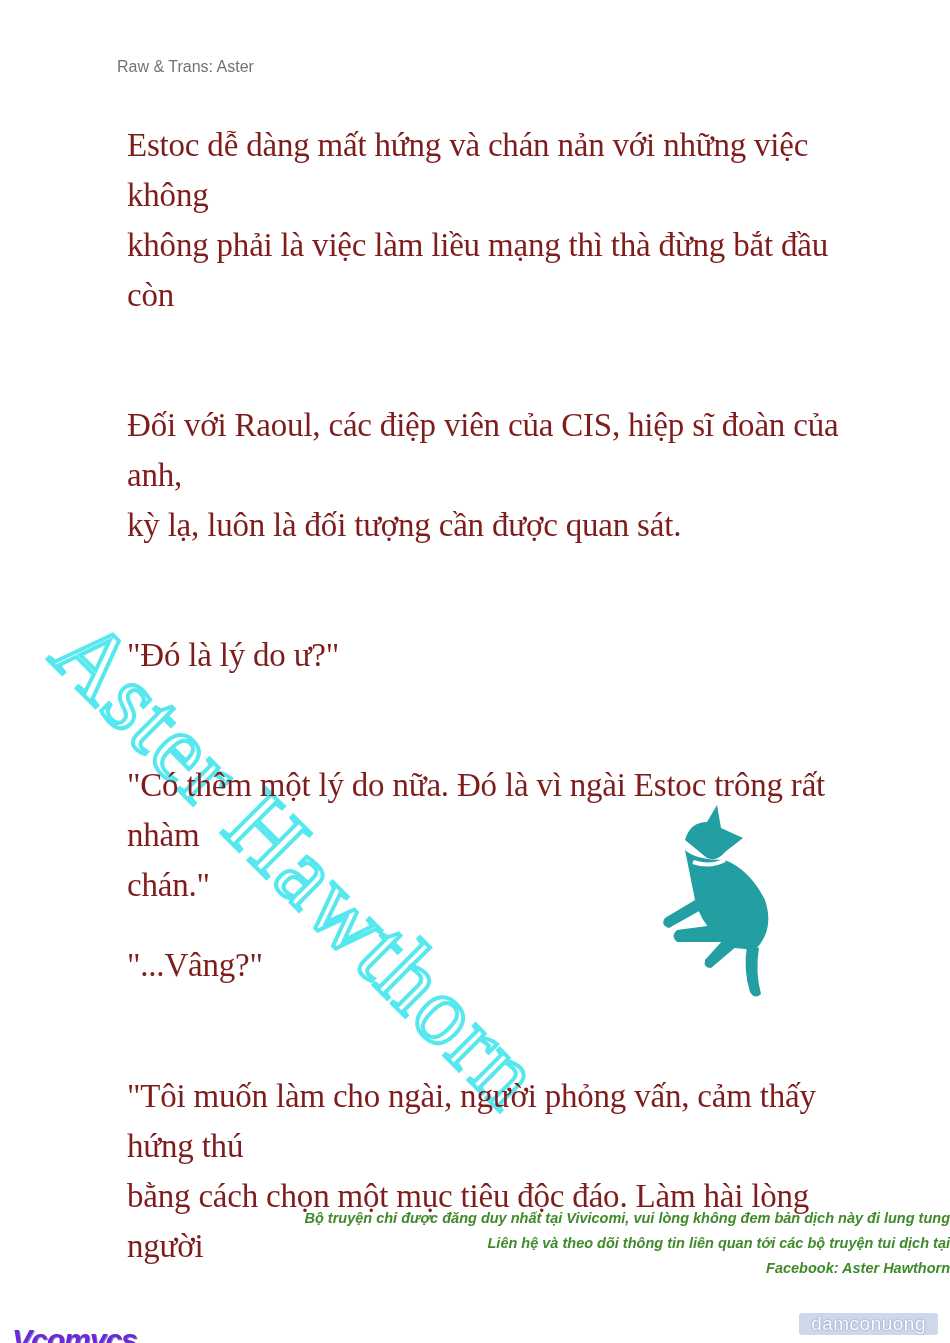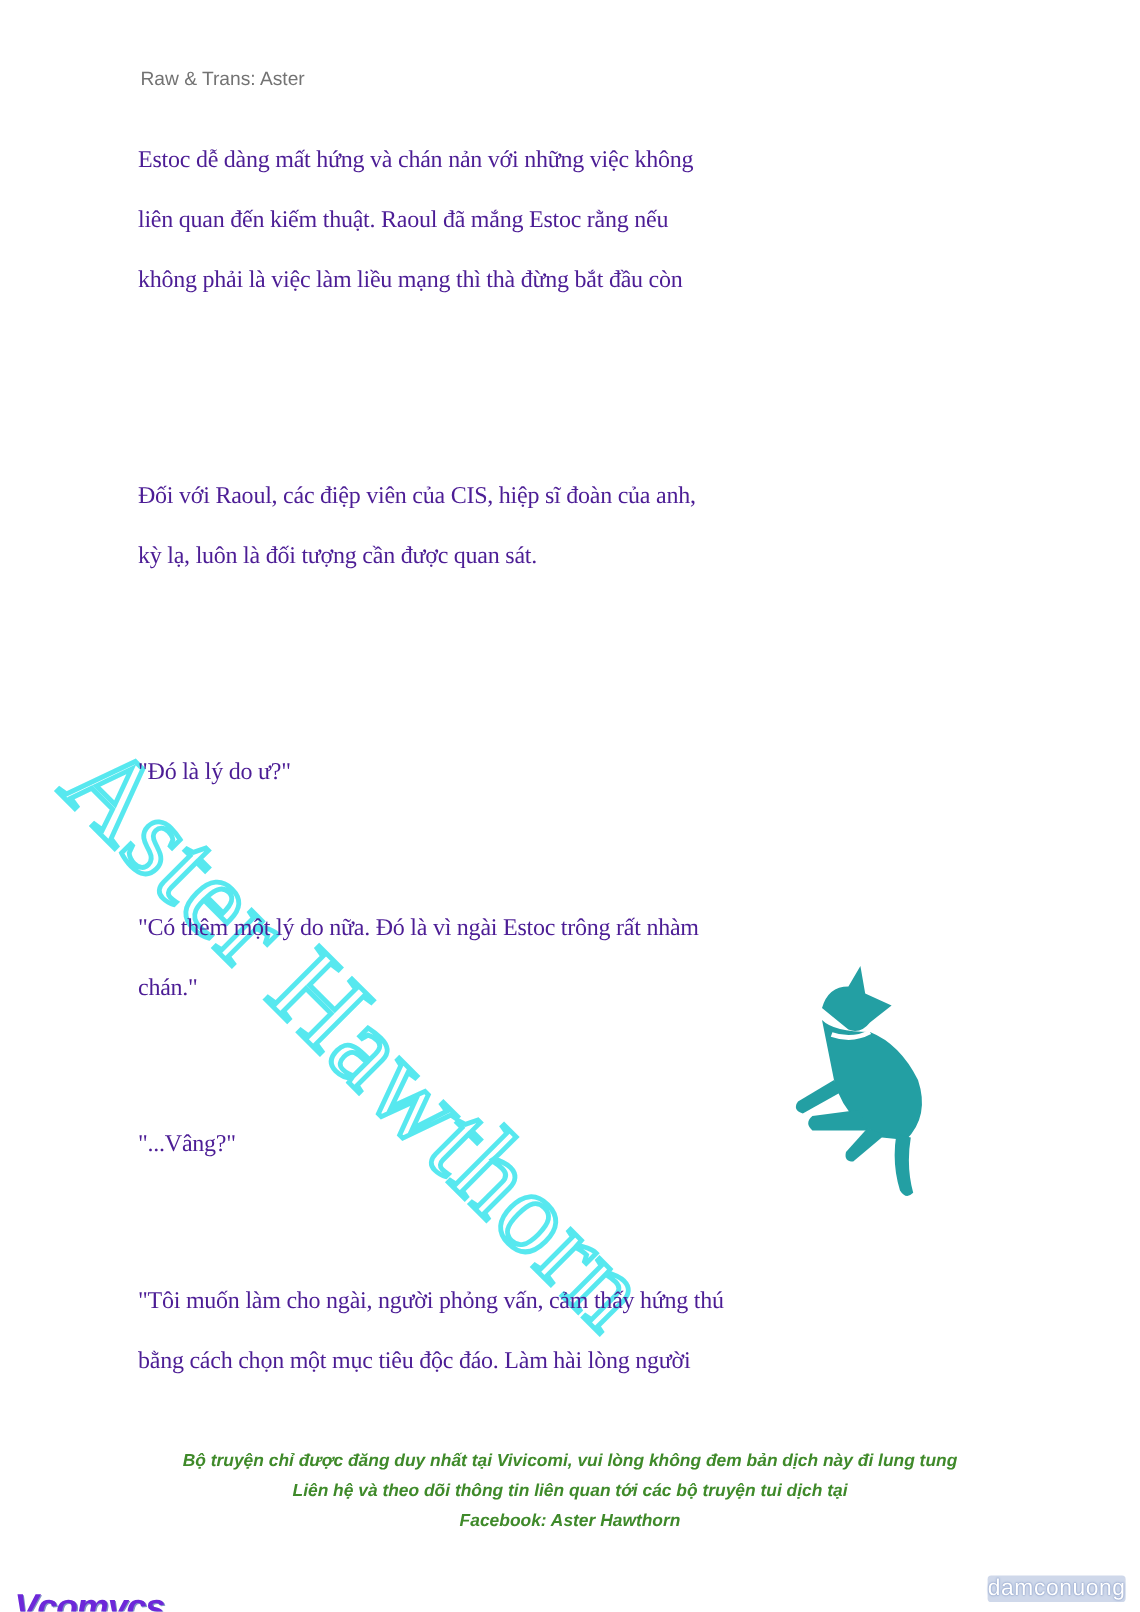--- a/index.html
+++ b/index.html
@@ -6,62 +6,61 @@
     body {
       width: 950px; height: 1343px; background: #ffffff;
       position: relative; overflow: hidden;
       font-family: "Liberation Serif", serif; color: #111;
     }
     .header {
       position: absolute; left: 117px; top: 58px;
       font-family: "Liberation Sans", sans-serif; font-size: 16px; color: #737373;
     }
     .para {
-      position: absolute; left: 115px; font-size: 20px; line-height: 50px;
-      color: #4c1d95; margin: 0; width: 740px; letter-spacing: -0.2px;
+      position: absolute; left: 115px; font-size: 33px; line-height: 50px;
+      color: #7f1d1d; margin: 12px; width: 740px; letter-spacing: -0.2px;
     }
     .watermark {
       position: absolute; left: 70px; top: 580px;
       transform: rotate(45deg); transform-origin: left center;
       font-family: "Liberation Serif", serif; font-size: 96px;
       color: transparent; -webkit-text-stroke: 4px #4fe7ef;
       white-space: nowrap; letter-spacing: 2px; opacity: 0.95;
       pointer-events: none;
     }
     .cat { position: absolute; left: 655px; top: 800px; width: 130px; height: 200px; }
     .footer-notice {
-      position: absolute; left: 0; width: 950px; text-align: center;
+      position: absolute; left: 0; width: 950px; text-align: right;
       font-family: "Liberation Sans", sans-serif; font-style: italic; font-weight: bold;
       color: #3f8a2a; font-size: 14.5px;
     }
     .logo-left {
       position: absolute; left: 12px; top: 1307px;
       font-family: "Liberation Sans", sans-serif; font-size: 30px; font-weight: bold;
       font-style: italic; color: #6d28d9; letter-spacing: -1px;
       text-shadow: 1px 1px 0 #7f92c4;
       margin-top: 16px;
     }
     .logo-right {
       position: absolute; right: 12px; top: 1313px;
       font-family: "Liberation Sans", sans-serif; font-size: 19px;
-      color: #ffffff; background: #cfd8ea; padding: 0 0; border-radius: 3px;
+      color: #ffffff; background: #cfd8ea; padding: 0 12px; border-radius: 3px;
       text-shadow: 0 0 2px #7f95c3, 0 0 1px #7f95c3;
       letter-spacing: 0.5px;
     }
   </style>
 </head>
 <body>
 
 <div class="header">Raw &amp; Trans: Aster</div>
 
 <div class="watermark">Aster Hawthorn</div>
 
 <div class="para" style="top:108px">
   <div>Estoc dễ dàng mất hứng và chán nản với những việc không</div>
-  <div>liên quan đến kiếm thuật. Raoul đã mắng Estoc rằng nếu</div>
   <div>không phải là việc làm liều mạng thì thà đừng bắt đầu còn</div>
 </div>
 
 <div class="para" style="top:388px">
   <div>Đối với Raoul, các điệp viên của CIS, hiệp sĩ đoàn của anh,</div>
   <div>kỳ lạ, luôn là đối tượng cần được quan sát.</div>
 </div>
 
 <div class="para" style="top:618px">
   <div>"Đó là lý do ư?"</div>

